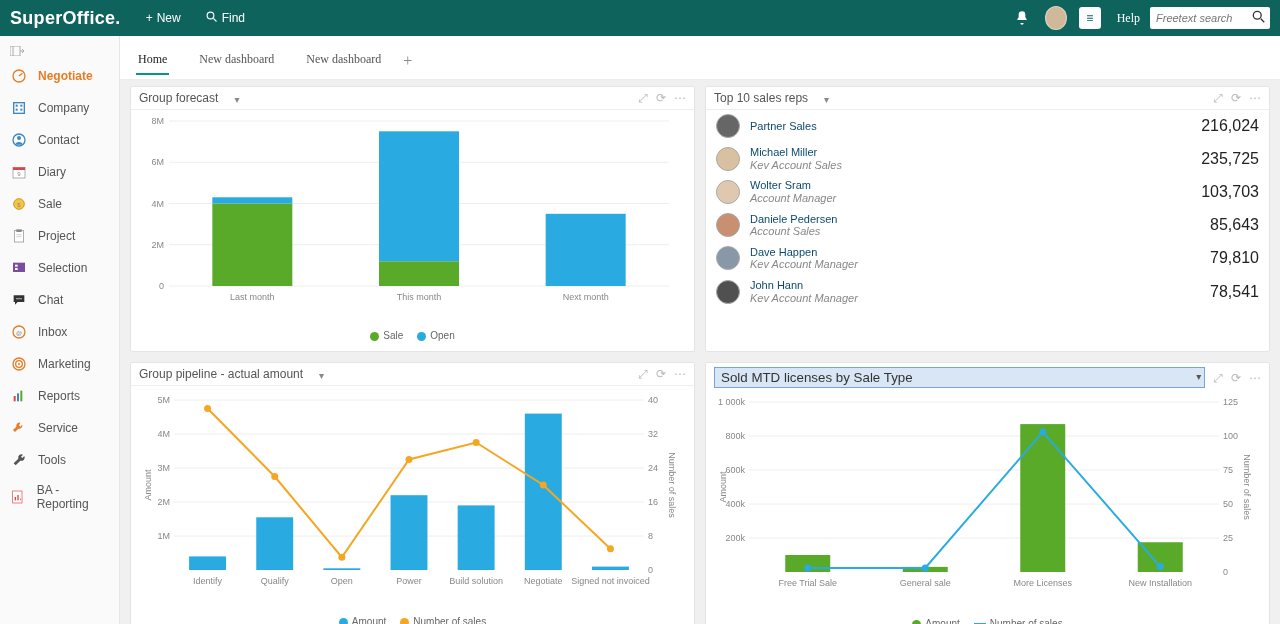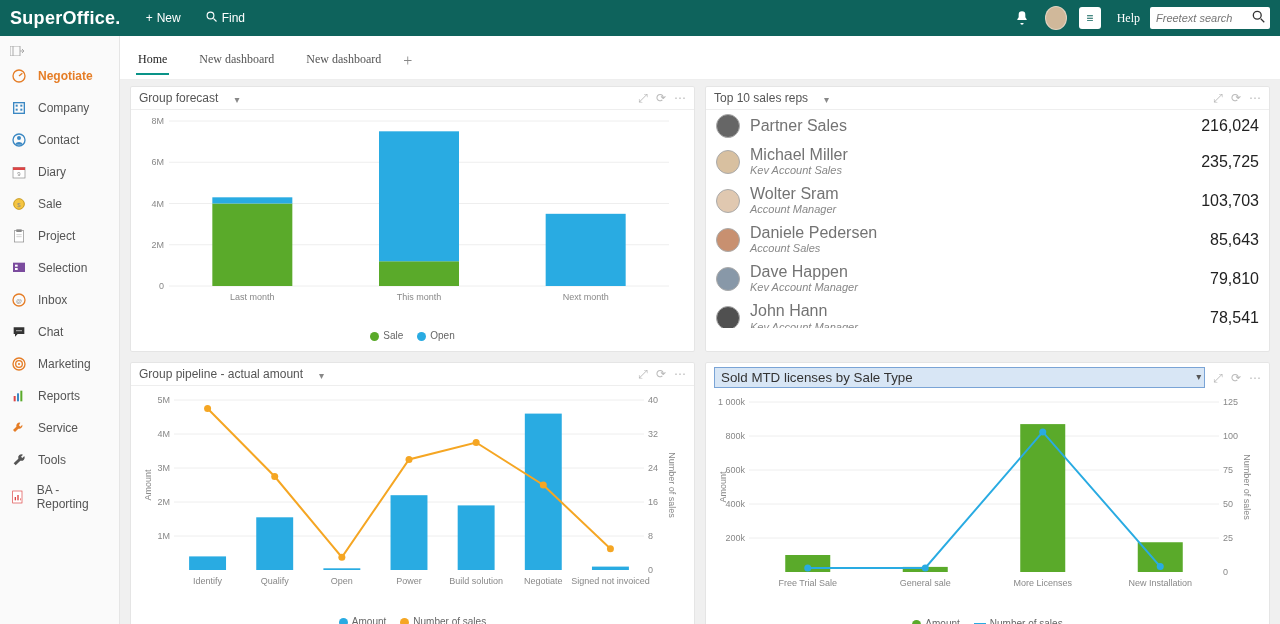--- a/index.html
+++ b/index.html
@@ -94,21 +94,21 @@
   .chart{position:relative;height:210px;}
   svg text{font-size:9px;fill:#888;font-family:inherit;}
   .legend{display:flex;gap:14px;justify-content:center;font-size:10px;color:#666;padding:4px 0;}
   .legend .dot{display:inline-block;width:9px;height:9px;border-radius:50%;margin-right:4px;vertical-align:middle;}
 
   
   .rep-body{height:218px;overflow-y:auto;padding:0;}
   .rep-row{display:flex;align-items:center;gap:10px;padding:4px 10px;}
   .rep-av{width:24px;height:24px;border-radius:50%;background:#ccc;flex-shrink:0;border:1px solid #aaa;}
   .rep-mid{flex:1;line-height:1.15;}
-  .rep-name{font-size:16px;color:#737373;}
+  .rep-name{font-size:11px;color:#0c4a6e;}
   .rep-role{font-size:11px;color:#888;font-style:italic;}
   .rep-val{font-size:16px;color:#222;}
 
   .drop-input{width:100%;border:1px solid #7aa4d6;background:#def; background:#dde9f7;background:#e6f0fb; background:#d8e6f5; padding:2px 18px 2px 6px; color:#333;}
   .drop-wrap{position:relative;flex:1;}
   .drop-caret{position:absolute;right:4px;top:4px;color:#555;font-size:10px;}
 
   .chart2{position:relative;height:220px;}
 
   
@@ -237,36 +237,36 @@
               <rect x="3" y="4" width="18" height="14" fill="#7b4b9e"></rect>
               <rect x="6" y="7" width="4" height="3" fill="#fff"></rect>
               <rect x="6" y="12" width="4" height="3" fill="#fff"></rect>
             </svg>
           </span>
           <span>Selection</span>
         </div>
         <div class="navitem">
           <span class="ico">
             <svg width="16" height="16" viewBox="0 0 24 24">
-              <circle cx="12" cy="12" r="9" fill="none" stroke="#e57d26" stroke-width="2"></circle>
-              <text x="12" y="16" text-anchor="middle" font-size="12" fill="#e57d26">@</text>
-            </svg>
-          </span>
-          <span>Inbox</span>
-        </div>
-        <div class="navitem">
-          <span class="ico">
-            <svg width="16" height="16" viewBox="0 0 24 24">
               <path d="M4 5h16v10H10l-4 4v-4H4z" fill="#333"></path>
               <circle cx="9" cy="10" r="1" fill="#fff"></circle>
               <circle cx="12" cy="10" r="1" fill="#fff"></circle>
               <circle cx="15" cy="10" r="1" fill="#fff"></circle>
             </svg>
           </span>
           <span>Chat</span>
+        </div>
+        <div class="navitem">
+          <span class="ico">
+            <svg width="16" height="16" viewBox="0 0 24 24">
+              <circle cx="12" cy="12" r="9" fill="none" stroke="#e57d26" stroke-width="2"></circle>
+              <text x="12" y="16" text-anchor="middle" font-size="12" fill="#e57d26">@</text>
+            </svg>
+          </span>
+          <span>Inbox</span>
         </div>
         <div class="navitem">
           <span class="ico">
             <svg width="16" height="16" viewBox="0 0 24 24">
               <circle cx="12" cy="12" r="9" fill="none" stroke="#e57d26" stroke-width="2"></circle>
               <circle cx="12" cy="12" r="5" fill="none" stroke="#e57d26" stroke-width="2"></circle>
               <circle cx="12" cy="12" r="1.5" fill="#e57d26"></circle>
             </svg>
           </span>
           <span>Marketing</span>

